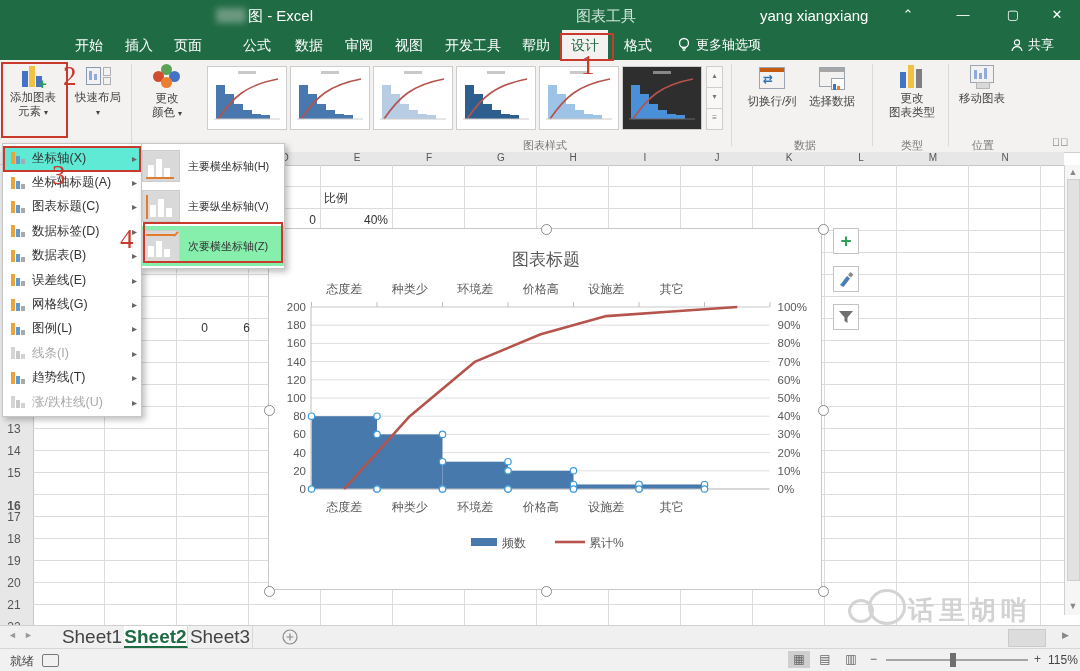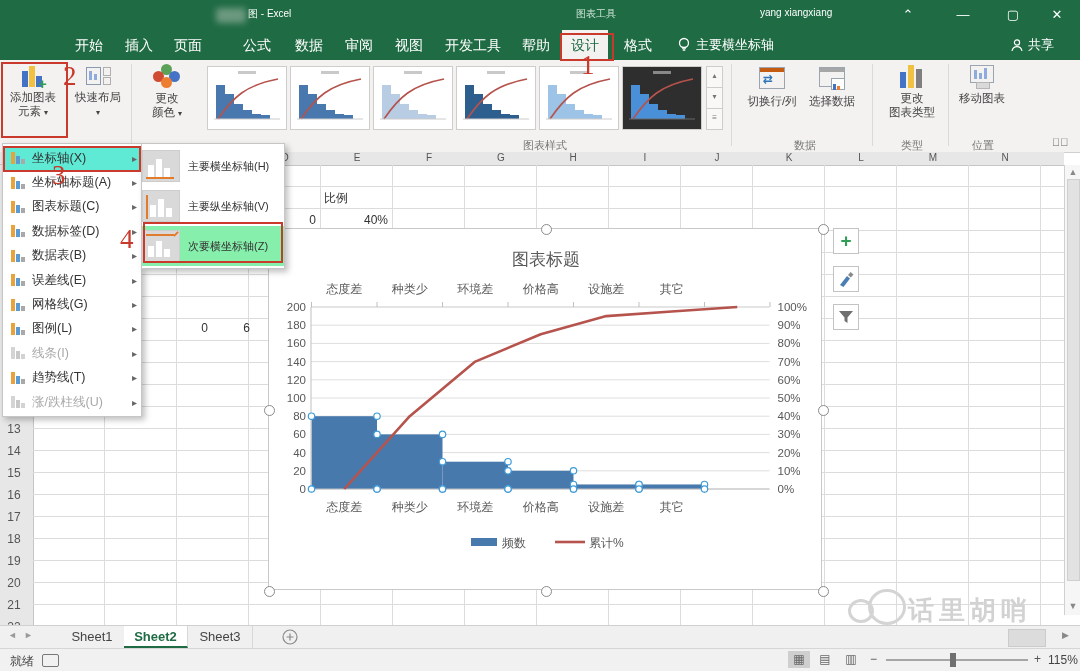--- a/index.html
+++ b/index.html
@@ -2,21 +2,21 @@
 <html><head>
 <meta charset="utf-8">
 <style>
   html,body{margin:0;padding:0;}
   body{width:1080px;height:671px;position:relative;overflow:hidden;
        font-family:"Liberation Sans","DejaVu Sans",sans-serif;background:#fff;
        -webkit-font-smoothing:antialiased;}
   .abs{position:absolute;}
   
   #titlebar{left:0;top:0;width:1080px;height:30px;background:#1f6b44;color:#fff;}
-  #titlebar .ttl{top:7px;font-size:10px;color:#fff;}
+  #titlebar .ttl{top:7px;font-size:15px;color:#fff;}
   .blurblob{background:#7ea58f;border-radius:3px;filter:blur(3px);opacity:.8;}
   .winbtn{top:6px;width:30px;height:18px;text-align:center;font-size:13px;line-height:18px;color:#fff;}
   
   #tabrow{left:0;top:30px;width:1080px;height:30px;background:#1f6b44;}
   .rtab{top:0;height:30px;line-height:30px;font-size:14px;color:#fff;text-align:center;}
   .rtab.active{background:#f3f2f1;color:#1f6b44;}
   
   #ribbon{left:0;top:60px;width:1080px;height:92px;background:#f3f2f1;border-bottom:1px solid #d2d0ce;}
   .rbtn{color:#444;font-size:11.5px;text-align:center;line-height:14px;}
   .grouplabel{top:78px;font-size:11px;color:#777;text-align:center;}
@@ -39,21 +39,21 @@
   #chartbox{left:268px;top:228px;width:554px;height:362px;background:#fff;border:1px solid #c9c9c9;box-sizing:border-box;z-index:20;}
   .chandle{position:absolute;width:9px;height:9px;border-radius:50%;background:#fff;border:1px solid #8a8a8a;z-index:22;}
   .sidebtn{position:absolute;left:833px;width:26px;height:26px;background:#fff;border:1px solid #c3c3c3;z-index:24;
            text-align:center;box-sizing:border-box;}
   
   #vscroll{left:1064px;top:165px;width:16px;height:450px;background:#f6f6f6;border-left:1px solid #d0d0d0;}
   .sarrow{position:absolute;font-size:9px;color:#888;width:16px;text-align:center;}
   #vthumb{position:absolute;left:2px;top:14px;width:11px;height:400px;background:#e2e2e2;border:1px solid #cfcfcf;}
   
   #sheettabbar{left:0;top:625px;width:1080px;height:23px;background:#f0f0f0;border-top:1px solid #d0d0d0;}
-  .stab{top:0;height:22px;line-height:22px;font-size:13px;color:#444;text-align:center;border-right:1px solid #d8d8d8;}
+  .stab{top:0;height:22px;line-height:22px;font-size:19px;color:#444;text-align:center;border-right:1px solid #d8d8d8;}
   .stab.active{background:#fff;color:#1f6b44;font-weight:bold;border-bottom:2px solid #1f6b44;box-sizing:border-box;}
   #statusbar{left:0;top:648px;width:1080px;height:23px;background:#f1f1f1;border-top:1px solid #d6d6d6;
              border-bottom:3px solid #1f6b44;box-sizing:content-box;font-size:12px;color:#444;}
   .viewbtn{top:2px;width:22px;height:17px;text-align:center;font-size:12px;color:#666;line-height:17px;}
   .viewbtn.active{background:#cfcfcf;}
   
   #mainmenu{left:2px;top:143px;width:138px;background:#fff;border:1px solid #c6c6c6;z-index:50;
             box-shadow:3px 3px 6px rgba(0,0,0,.25);padding:2px 0;}
   .mi{display:flex;align-items:center;height:24.4px;padding:0 4px 0 8px;font-size:12.5px;color:#333;}
   .mi.first{background:#5eead4;}
@@ -110,21 +110,21 @@
   <span class="abs rtab" style="left:436px;width:74px;">开发工具</span>
   <span class="abs rtab" style="left:514px;width:44px;">帮助</span>
   <span class="abs rtab active" style="left:562px;width:46px;">设计</span>
   <span class="abs rtab" style="left:616px;width:44px;">格式</span>
   <span class="abs" style="left:676px;top:7px;">
     <svg width="16" height="16" viewBox="0 0 16 16">
         <circle cx="8" cy="6" r="4.5" fill="none" stroke="#fff" stroke-width="1.3"></circle>
         <path d="M6 11h4M6.7 13h2.6" stroke="#fff" stroke-width="1.3"></path>
       </svg>
   </span>
-  <span class="abs rtab" style="left:696px;width:110px;text-align:left;font-size:13px;">主要横坐标轴</span>
+  <span class="abs rtab" style="left:696px;width:110px;text-align:left;font-size:13px;">更多轴选项</span>
   <span class="abs" style="left:1010px;top:8px;">
     <svg width="14" height="14" viewBox="0 0 14 14">
         <circle cx="7" cy="4.5" r="2.6" fill="none" stroke="#fff" stroke-width="1.2"></circle>
         <path d="M2 13c.6-3 2.6-4.3 5-4.3S11.4 10 12 13" fill="none" stroke="#fff" stroke-width="1.2"></path>
       </svg>
   </span>
   <span class="abs rtab" style="left:1028px;width:36px;text-align:left;font-size:13px;">共享</span>
 </div>
 
 <div class="abs" id="ribbon">
@@ -292,21 +292,21 @@
     <span class="colletter" style="left: 789px;">K</span>
     <span class="colletter" style="left: 861px;">L</span>
     <span class="colletter" style="left: 933px;">M</span>
     <span class="colletter" style="left: 1005px;">N</span>
   </div>
 <div class="abs" id="rowheader">
     <span class="rownum" style="top: 235px;">12</span>
     <span class="rownum" style="top: 257px;">13</span>
     <span class="rownum" style="top: 279px;">14</span>
     <span class="rownum" style="top: 301px;">15</span>
-    <span class="rownum" style="top: 323px;">16</span>
+    <span class="rownum" style="top: 334px; font-weight: bold;">16</span>
     <span class="rownum" style="top: 345px;">17</span>
     <span class="rownum" style="top: 367px;">18</span>
     <span class="rownum" style="top: 389px;">19</span>
     <span class="rownum" style="top: 411px;">20</span>
     <span class="rownum" style="top: 433px;">21</span>
     <span class="rownum" style="top: 455px;">22</span>
   </div>
 <div class="abs" id="gridlines"></div>
 <div class="abs" style="left:0;top:152px;width:33px;height:13px;background:#e7e7e7;border-bottom:1px solid #c6c6c6;border-right:1px solid #c6c6c6;box-sizing:border-box;"></div>
 <div id="cells">

